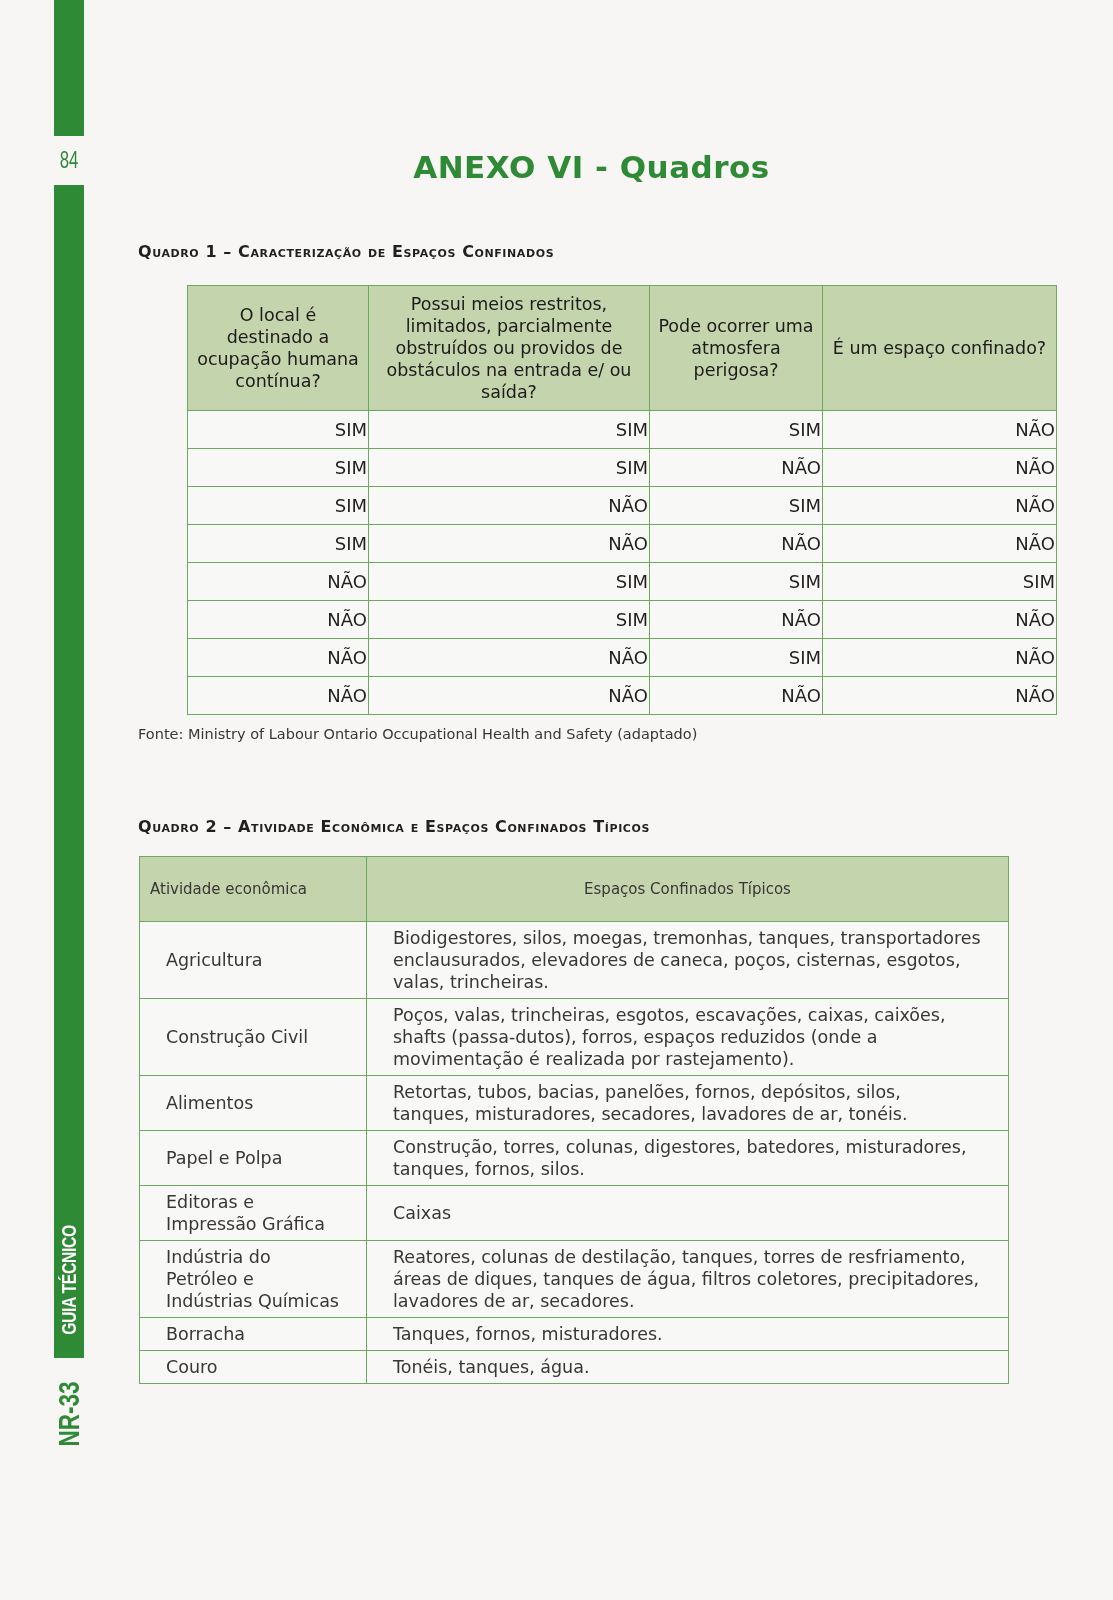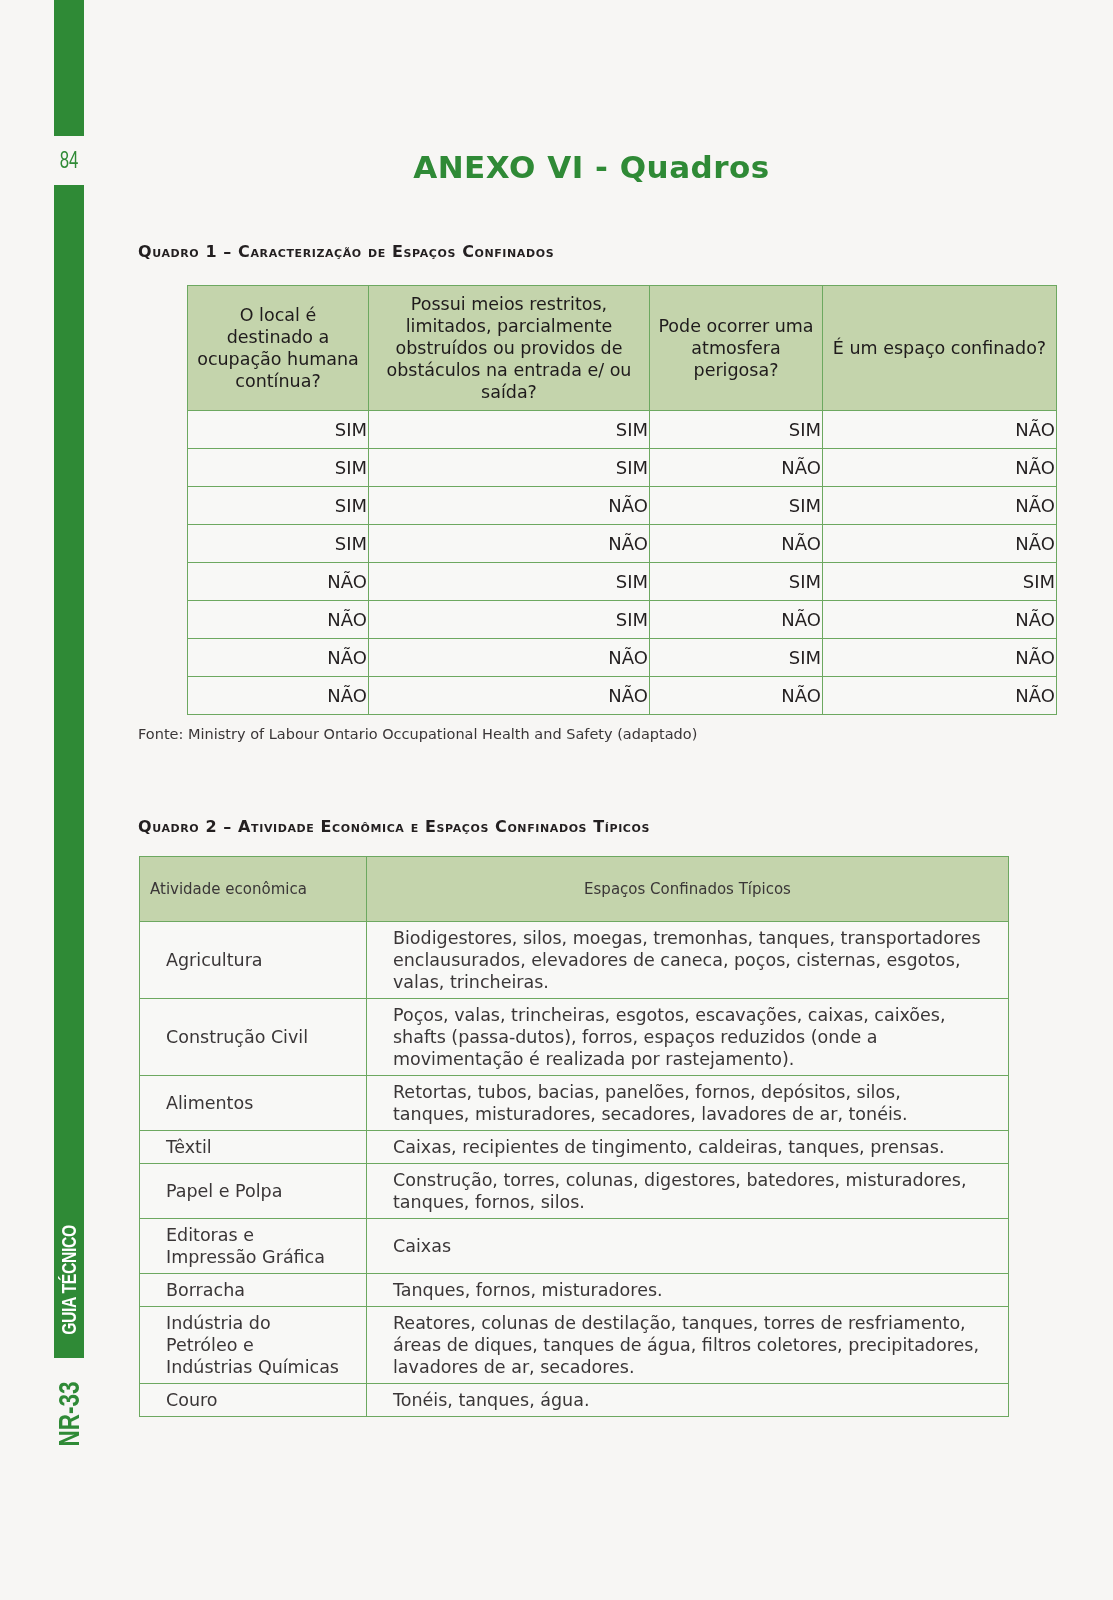--- a/index.html
+++ b/index.html
@@ -171,37 +171,33 @@
       </tr>
       <tr>
         <td>Construção Civil</td>
         <td>Poços, valas, trincheiras, esgotos, escavações, caixas, caixões, shafts (passa-dutos), forros, espaços reduzidos (onde a movimentação é realizada por rastejamento).</td>
       </tr>
       <tr>
         <td>Alimentos</td>
         <td>Retortas, tubos, bacias, panelões, fornos, depósitos, silos, tanques, misturadores, secadores, lavadores de ar, tonéis.</td>
       </tr>
       <tr>
-        <td>Têxtil</td>
-        <td>Caixas, recipientes de tingimento, caldeiras, tanques, prensas.</td>
-      </tr>
-      <tr>
         <td>Papel e Polpa</td>
         <td>Construção, torres, colunas, digestores, batedores, misturadores, tanques, fornos, silos.</td>
       </tr>
       <tr>
         <td>Editoras e Impressão Gráfica</td>
         <td>Caixas</td>
       </tr>
       <tr>
+        <td>Indústria do Petróleo e Indústrias Químicas</td>
+        <td>Reatores, colunas de destilação, tanques, torres de resfriamento, áreas de diques, tanques de água, filtros coletores, precipitadores, lavadores de ar, secadores.</td>
+      </tr>
+      <tr>
         <td>Borracha</td>
         <td>Tanques, fornos, misturadores.</td>
       </tr>
       <tr>
-        <td>Indústria do Petróleo e Indústrias Químicas</td>
-        <td>Reatores, colunas de destilação, tanques, torres de resfriamento, áreas de diques, tanques de água, filtros coletores, precipitadores, lavadores de ar, secadores.</td>
-      </tr>
-      <tr>
         <td>Couro</td>
         <td>Tonéis, tanques, água.</td>
       </tr>
     </tbody>
 </table>
 
 </body></html>

